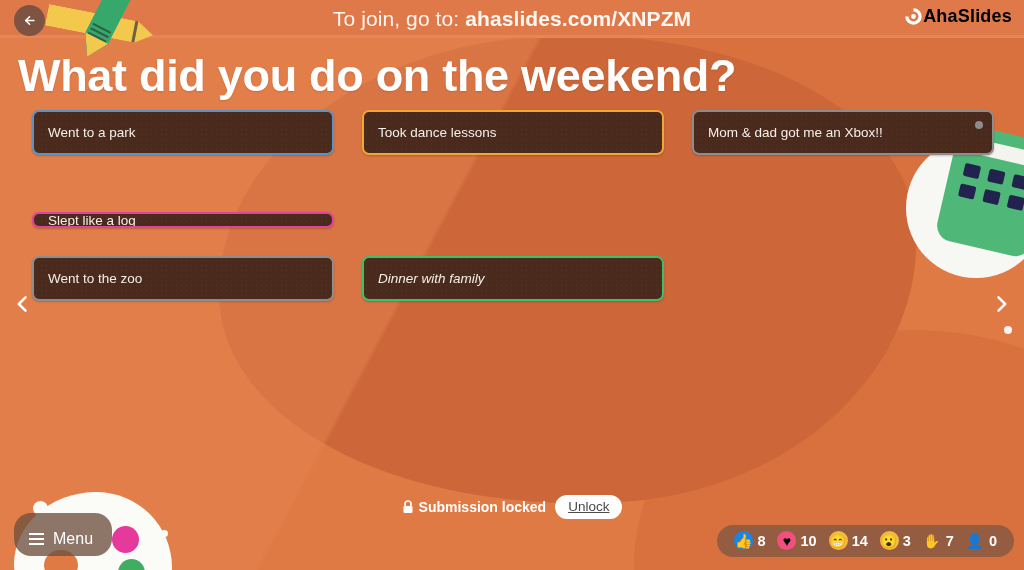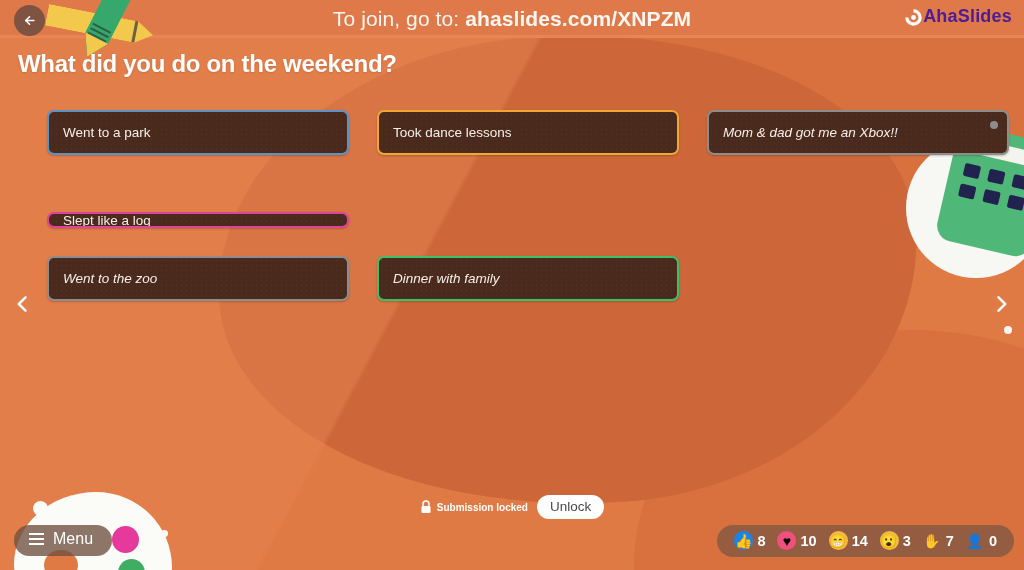--- a/index.html
+++ b/index.html
@@ -137,36 +137,36 @@
     cursor:pointer; border:none;
   }
   .back-btn svg{ width:15px; height:15px; }
   .join-text{
     position:absolute; left:0; width:100%; text-align:center;
     color:#fdf6f1; font-size:21px; letter-spacing:.1px;
   }
   .join-text b{ font-weight:bold; }
   .logo{
     position:absolute; right:12px; top:6px;
-    display:flex; align-items:flex-end; 
-    color:#4c1d95;
+    display:flex; align-items:center; 
+    color:#000000;
   }
   .logo .mark{ width:19px; height:19px; }
   .logo .name{ font-size:18px; font-weight:bold; letter-spacing:.2px; }
 
   
   #title{
     position:absolute; left:18px; top:50px; z-index:5;
-    color:#ffffff; font-size:24px; font-weight:bold;
+    color:#ffffff; font-size:45px; font-weight:bold;
     letter-spacing:-.3px; text-shadow:0 1px 2px rgba(90,40,15,.18);
   }
 
   
   #answers{
-    position:absolute; left:47px; top:110px; z-index:5;
+    position:absolute; left:32px; top:110px; z-index:5;
     width:940px;
     display:grid;
     grid-template-columns:302px 302px 302px;
     column-gap:16px; row-gap:9px;
     grid-auto-flow:column;
     grid-template-rows:45px 45px 45px;
     gap:28px;
   }
   .card{
     position:relative;
@@ -183,21 +183,21 @@
     overflow:hidden;
   }
   .card .txt{ position:relative; z-index:2; }
   .card .corner-dot{
     position:absolute; right:9px; top:9px;
     width:8px; height:8px; border-radius:50%;
     background:#8d8d8d;
   }
   .c-blue   { border:2px solid #5d92c4; }
   .c-pink   { border:2px solid #e0439a;margin-top:29px; }
-  .c-gray   { border:2px solid #8d8d8d;font-style:italic; }
+  .c-gray   { border:2px solid #8d8d8d; }
   .c-yellow { border:2px solid #f0a830; }
   .c-purple { border:2px solid #9b8ad0; }
   .c-green  { border:2px solid #3cc06a;font-style:italic; }
 
   
   .nav-arrow{
     position:absolute; z-index:6; top:289px;
     width:30px; height:30px;
     display:flex; align-items:center; justify-content:center;
     cursor:pointer; background:none; border:none;
@@ -207,38 +207,39 @@
   .nav-arrow svg{ width:20px; height:22px; }
 
   
   #locked{
     position:absolute; z-index:6;
     left:0; width:100%; top:495px;
     display:flex; align-items:center; justify-content:center; gap:9px;
   }
   #locked .lock-label{
     display:flex; align-items:center; gap:5px;
-    color:#fff; font-size:10px; font-weight:bold;
+    color:#fff; font-size:14px; font-weight:bold;
   }
   #locked .lock-icon{ width:12px; height:14px; display:block; }
   .unlock-btn{
     background:#fff; color:#4a4a4a;
     border:none; border-radius:13px;
     padding:4px 13px 5px;
     font-size:13.5px; font-family:"Liberation Sans", sans-serif;
     cursor:pointer;
+    text-decoration:underline;
   }
 
   
   .menu-btn{
     position:absolute; left:14px; bottom:14px; z-index:7;
     display:flex; align-items:center; gap:9px;
     background:rgba(110,80,62,.78);
     border:none; border-radius:17px;
-    padding:5px 19px 8px 15px;
+    padding:17px 19px 8px 15px;
     color:#fff; font-size:16px;
     font-family:"Liberation Sans", sans-serif;
     cursor:pointer;
   }
   .menu-btn .bars{ display:inline-flex; flex-direction:column; gap:3px; }
   .menu-btn .bars i{ display:block; width:15px; height:2px; background:#fff; }
 
   
   #reactions{
     position:absolute; right:10px; bottom:13px; z-index:7;

